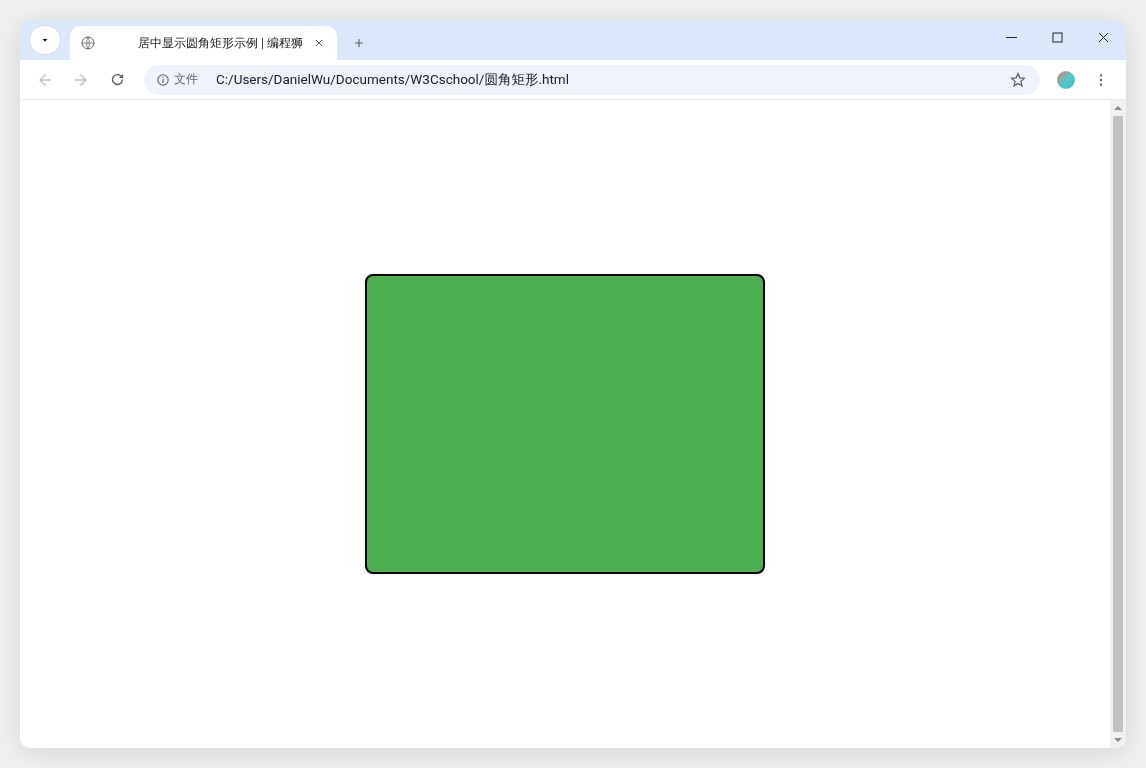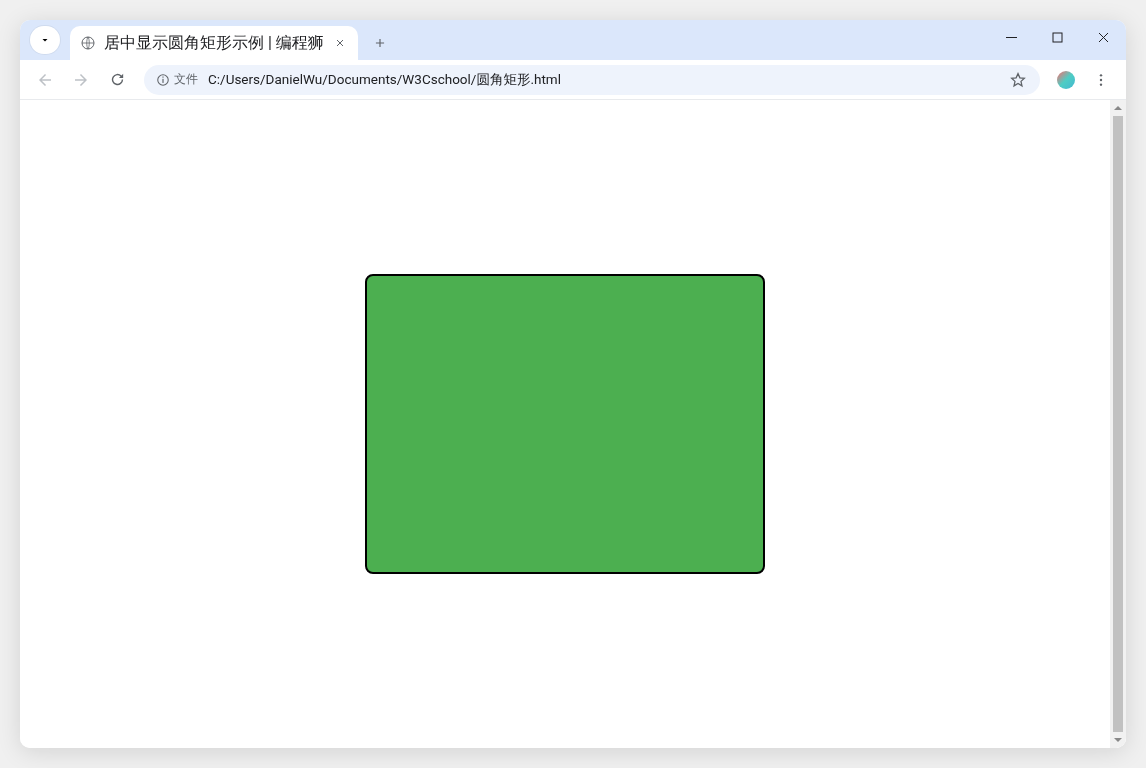--- a/index.html
+++ b/index.html
@@ -63,26 +63,27 @@
     .tab-favicon {
       width: 16px;
       height: 16px;
       display: flex;
       align-items: center;
       justify-content: center;
       color: #5f6368;
       flex-shrink: 0;
     }
     .tab-title {
-      font-size: 16px;
+      font-size: 12px;
       color: #202124;
       white-space: nowrap;
       overflow: hidden;
       text-overflow: ellipsis;
       flex: 1;
+      margin-left: 34px;
     }
     .tab-close {
       width: 16px;
       height: 16px;
       display: flex;
       align-items: center;
       justify-content: center;
       color: #5f6368;
       border-radius: 50%;
       flex-shrink: 0;
@@ -134,20 +135,21 @@
     }
     .nav-btn.disabled { color: #bdc1c6; }
     .address-bar {
       flex: 1;
       height: 30px;
       background: #eef3fc;
       border-radius: 15px;
       display: flex;
       align-items: center;
       padding: 0 12px;
+      gap: 8px;
       margin: 0 6px;
     }
     .file-chip {
       display: flex;
       align-items: center;
       gap: 4px;
       color: #5f6368;
       font-size: 12px;
     }
     .file-chip-label {

